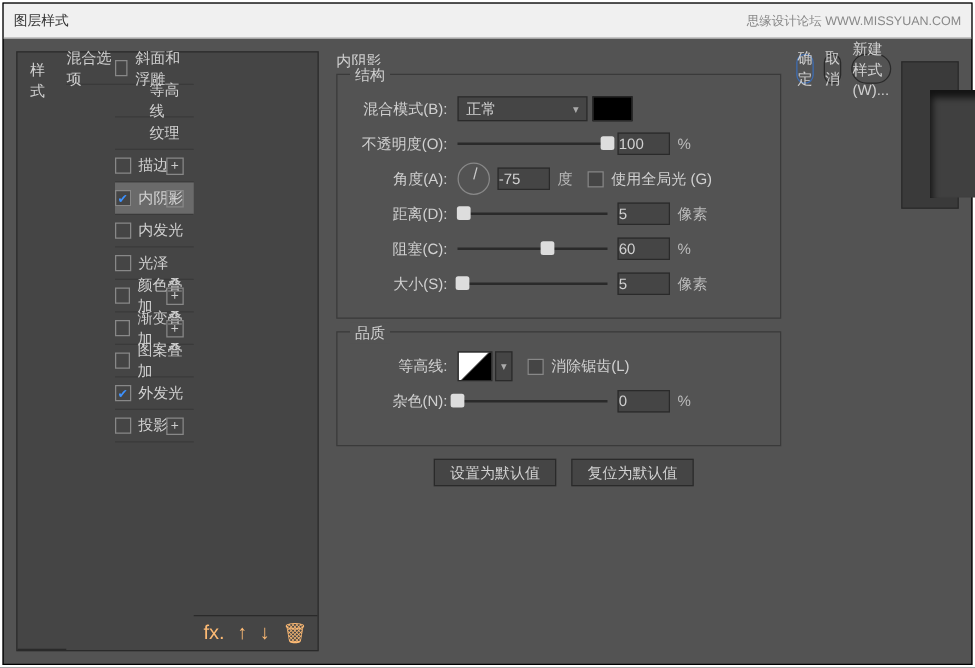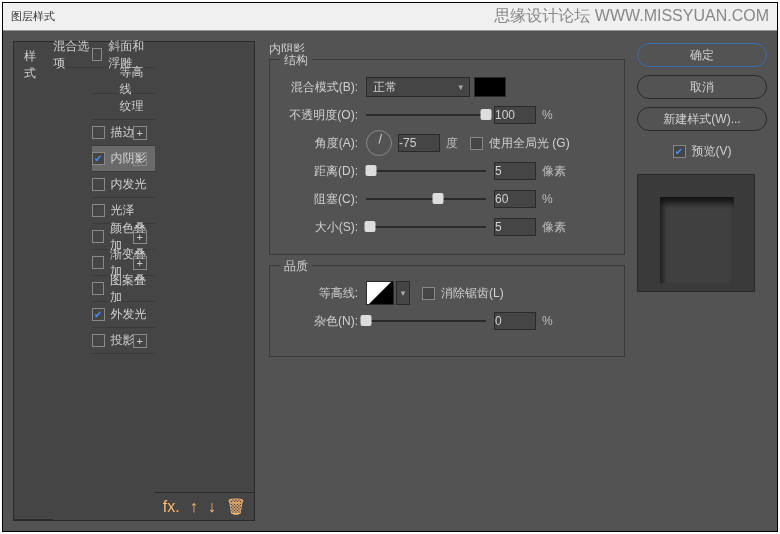--- a/index.html
+++ b/index.html
@@ -1,20 +1,20 @@
 <!DOCTYPE html>
 <html><head>
 <meta charset="utf-8">
 <style>
 *{box-sizing:border-box;margin:0;padding:0;font-family:"Microsoft YaHei",sans-serif;font-size:12px;color:#d0d0d0}
 body{background:#fff;width:780px;height:534px;overflow:hidden}
 .window{position:absolute;left:2px;top:2px;width:776px;height:530px;background:#535353;border:1px solid #000}
 .titlebar{height:28px;background:#f0f0f0;display:flex;align-items:center;padding:0 8px;justify-content:space-between;border-bottom:1px solid #999}
 .titlebar .t{color:#333;font-size:11px}
-.titlebar .wm{color:#888;font-size:16px}
+.titlebar .wm{color:#888;font-size:10px}
 .body{display:flex;height:calc(100% - 28px);padding:10px;gap:8px}
 .left{width:242px;background:#454545;border:1px solid #2a2a2a;display:flex;}
 .left-head{padding:6px 10px;border-bottom:1px solid #2a2a2a}
 .style-item{display:flex;align-items:center;height:26px;padding:0 0;border-bottom:1px solid #3a3a3a;gap:6px;position:relative}
 .style-item.sel{background:#6a6a6a}
 .style-item.indent{padding-left:28px}
 .cb{width:13px;height:13px;border:1px solid #888;background:#454545;display:inline-flex;align-items:center;justify-content:center;font-size:10px;color:#3d92ff}
 .cb.on::after{content:"✔"}
 .plus{position:absolute;right:8px;width:14px;height:14px;border:1px solid #888;display:flex;align-items:center;justify-content:center;font-size:11px;color:#ccc}
 .left-foot{margin-top:auto;height:28px;border-top:1px solid #2a2a2a;display:flex;align-items:center;padding:0 8px;gap:10px}
@@ -32,21 +32,21 @@
 .slider{width:120px;height:18px;position:relative;margin-right:8px}
 .slider .track{position:absolute;top:8px;left:0;right:0;height:2px;background:#2a2a2a}
 .slider .thumb{position:absolute;top:3px;width:11px;height:11px;background:#ddd;border-radius:2px;transform:translateX(-50%)}
 .num{width:42px;height:18px;background:#454545;border:1px solid #2a2a2a;text-align:left;line-height:16px;margin-right:6px}
 .unit{color:#bbb}
 .angle-dial{width:26px;height:26px;border:1px solid #888;border-radius:50%;position:relative;margin-right:6px}
 .angle-dial .hand{position:absolute;left:50%;top:50%;width:10px;height:1px;background:#ccc;transform-origin:left center;transform:rotate(-75deg)}
 .contour-sw{width:28px;height:24px;background:linear-gradient(135deg,#fff 0%,#fff 48%,#000 52%,#000 100%);border:1px solid #2a2a2a;margin-right:2px}
 .contour-btn{width:14px;height:24px;background:#454545;border:1px solid #2a2a2a;display:flex;align-items:center;justify-content:center}
 .btn{height:22px;background:#454545;border:1px solid #2a2a2a;padding:0 12px;display:inline-flex;align-items:center;justify-content:center}
-.right{width:130px;display:flex;flex-direction:column;gap:8px;padding-top:2px}
+.right{width:130px;display:flex;flex-direction:row;gap:8px;padding-top:2px}
 .rbtn{height:24px;border:1px solid #2a2a2a;border-radius:12px;display:flex;align-items:center;justify-content:center;background:#535353}
 .rbtn.primary{border:1px solid #3d6db5}
 .preview-row{display:flex;align-items:center;gap:6px;justify-content:center;margin-top:4px}
 .preview-box{width:118px;height:118px;background:#3a3a3a;border:1px solid #2a2a2a;margin-top:6px;position:relative}
 .preview-inner{position:absolute;left:22px;top:22px;width:74px;height:86px;background:#404040;box-shadow:inset 2px 6px 6px rgba(0,0,0,.7)}
 </style>
 </head>
 <body>
 
 <div class="window">
@@ -198,28 +198,28 @@
           <div class="lbl">杂色(N):</div>
           <div class="slider">
               <div class="track"></div>
               <div class="thumb" style="left:0%"></div>
             </div>
           <div class="num">0</div>
           <span class="unit">%</span>
         </div>
       </div>
 
+      <div style="position:absolute;left:84px;top:326px;display:flex;gap:12px">
+        <div class="btn">设置为默认值</div>
+        <div class="btn">复位为默认值</div>
+      </div>
     </div>
 
     <div class="right">
       <div class="rbtn primary">确定</div>
       <div class="rbtn">取消</div>
       <div class="rbtn">新建样式(W)...</div>
-      <div class="preview-row">
-        <span class="cb on"></span>
-        <span>预览(V)</span>
-      </div>
       <div class="preview-box">
         <div class="preview-inner"></div>
       </div>
     </div>
   </div>
 </div>
 
 </body></html>

